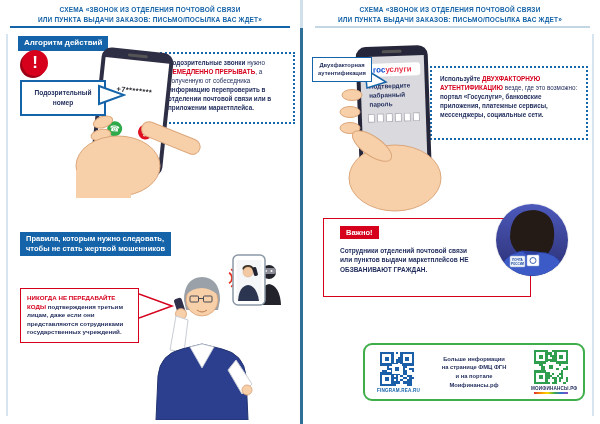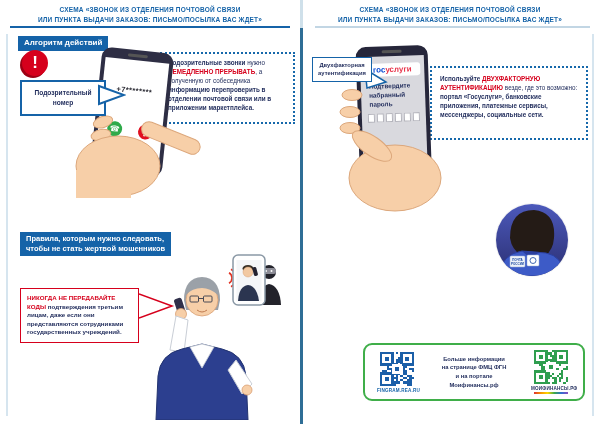--- a/index.html
+++ b/index.html
@@ -233,20 +233,24 @@
     </svg>
 
     <div class="callout twofactor">Двухфакторная
 аутентификация</div>
     <svg class="arrow-svg" style="left:64px;top:68px;" width="24" height="22" viewBox="0 0 24 22">
       <polygon points="1,1 22,14 3,20" fill="#ffffff" stroke="#1563a8" stroke-width="1.5"></polygon>
     </svg>
 
     <div class="dotted-box" id="advice-right"><span class="seg-b">Используйте </span><span class="seg-r">ДВУХФАКТОРНУЮ АУТЕНТИФИКАЦИЮ</span><span class="seg-p"> везде, где это возможно: </span><span class="seg-b">портал «Госуслуги», банковские приложения, платежные сервисы, мессенджеры, социальные сети.</span></div>
 
+    <div class="redbox" id="important-box">
+      <div class="badge-red" style="left:16px;top:7px;">Важно!</div>
+      <div id="important-text">Сотрудники отделений почтовой связи или пунктов выдачи маркетплейсов НЕ ОБЗВАНИВАЮТ ГРАЖДАН.</div>
+    </div>
 
     <div class="photo-circle">
       <svg width="72" height="72" viewBox="0 0 72 72">
         <defs>
           <linearGradient id="g1" x1="0" y1="0" x2="0" y2="1">
             <stop offset="0" stop-color="#4c59bb"></stop>
               <stop offset="1" stop-color="#2b2f72"></stop>
           </linearGradient>
         </defs>
         <rect width="72" height="72" fill="url(#g1)"></rect>

